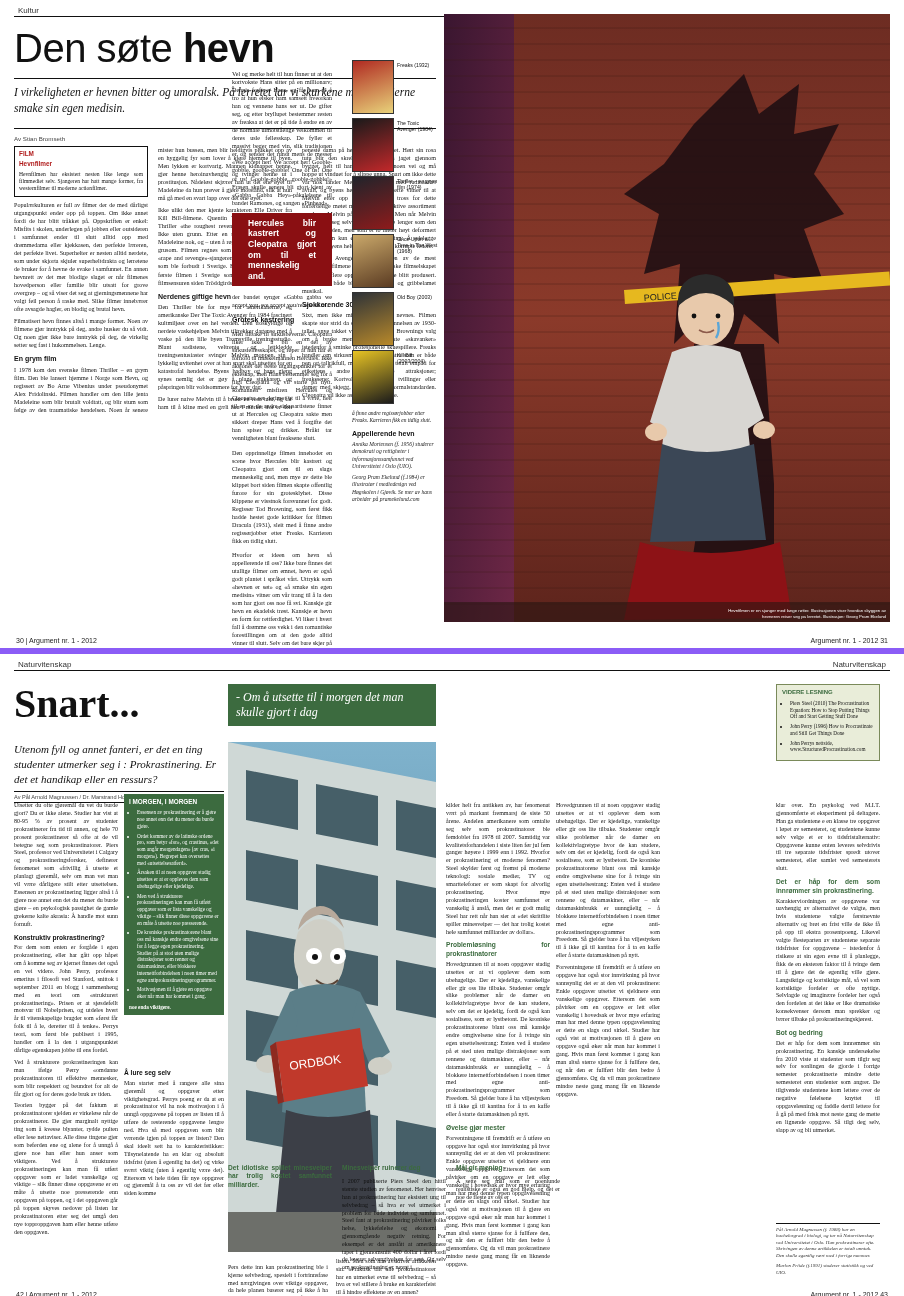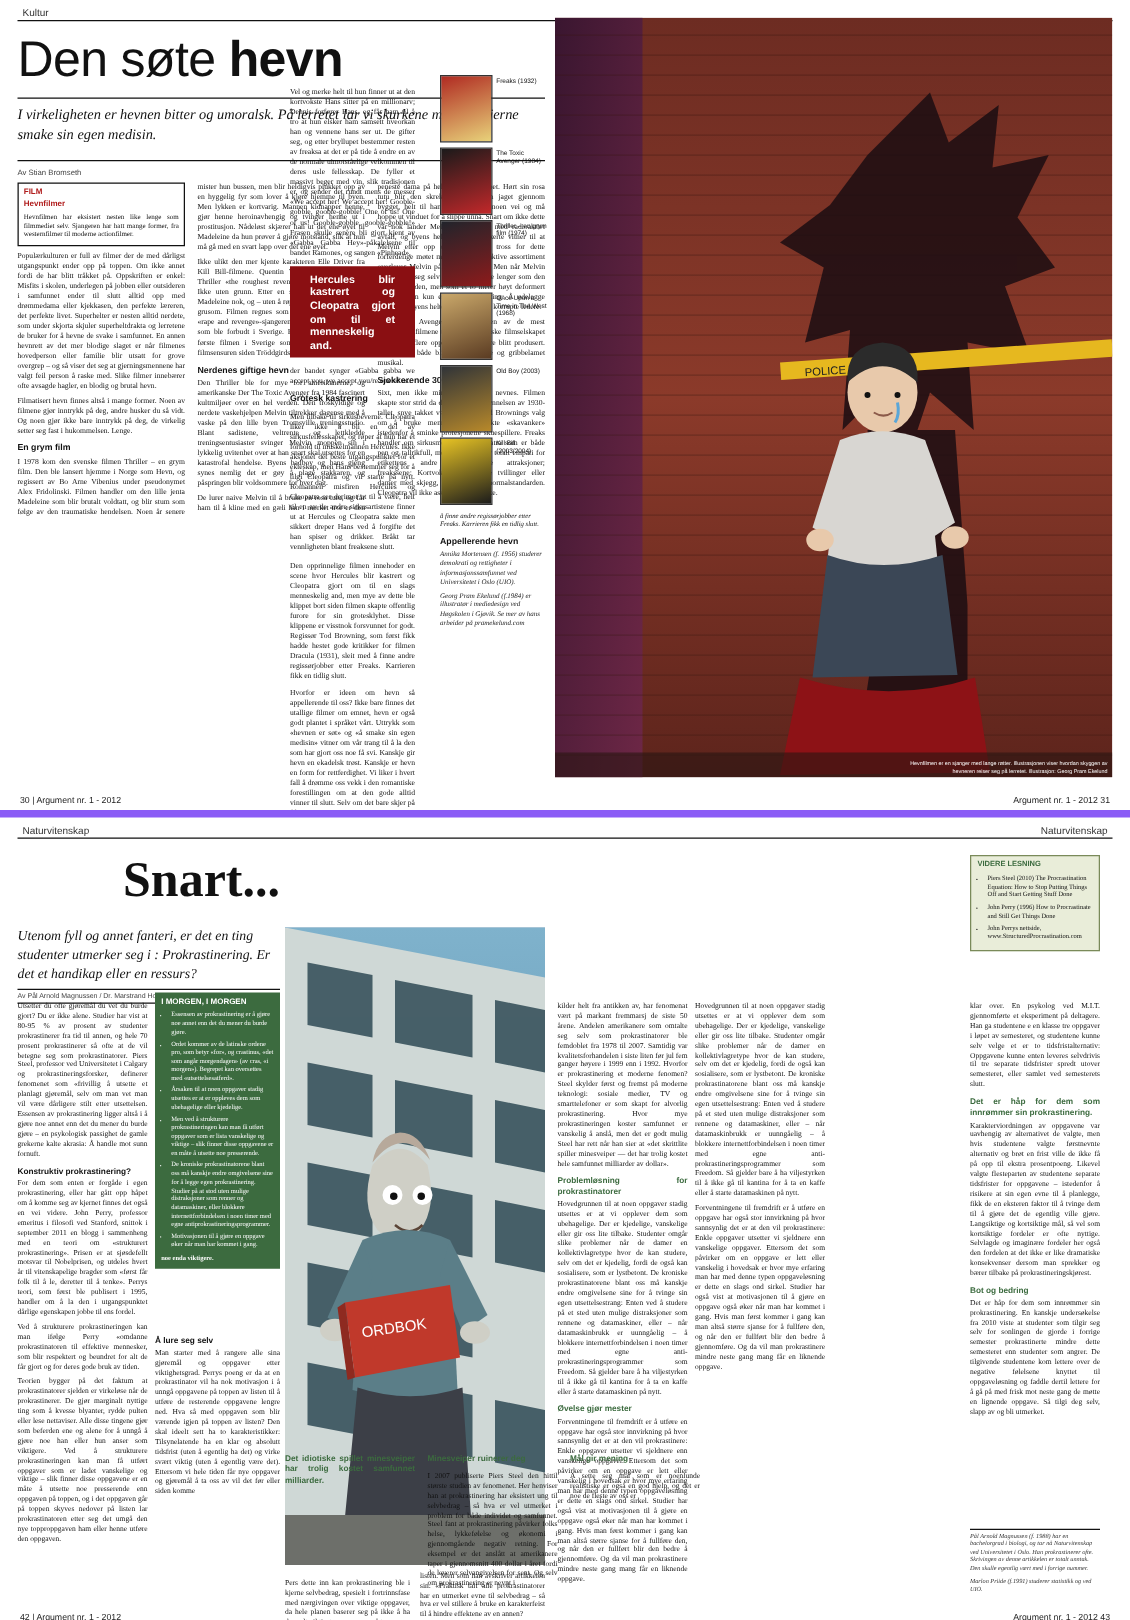--- a/index.html
+++ b/index.html
@@ -38,21 +38,21 @@
 
   .p1-img{position:absolute;left:444px;top:14px;width:446px;height:608px;overflow:hidden;}
   .imgcap{position:absolute;right:4px;bottom:3px;width:170px;font-family:"Liberation Sans",sans-serif;font-size:4.3px;line-height:1.25;color:#fff;text-align:right;}
 
   .folio{position:absolute;bottom:4px;font-family:"Liberation Sans",sans-serif;font-size:7px;color:#222;}
   .folio.left{left:16px;}
   .folio.right{right:16px;}
 
   
   .p2-head{position:absolute;left:14px;top:28px;width:210px;}
-  .headline2{font-family:"Liberation Serif",serif;font-size:40px;line-height:1;margin:2px 0 8px 0;text-align:right;}
+  .headline2{font-family:"Liberation Serif",serif;font-size:40px;line-height:1;margin:2px 0 8px 0;}
   .greenband{position:absolute;left:228px;top:30px;width:208px;background:#3c6b3f;color:#fff;font-family:"Liberation Serif",serif;font-style:italic;font-size:12px;line-height:1.25;padding:6px 8px;box-sizing:border-box;}
   .p2-ing{font-family:"Liberation Serif",serif;font-style:italic;font-size:11px;line-height:1.35;margin:18px 0 4px 0;}
   .p2-byline{font-family:"Liberation Sans",sans-serif;font-size:5.6px;color:#444;border-top:1px solid #111;border-bottom:1px solid #111;padding:2px 0;margin:4px 0 4px 0;}
   .colA{position:absolute;left:14px;top:148px;width:104px;font-size:6px;line-height:1.32;text-align:justify;}
   .colA p{margin:0 0 4px 0;}
   .greenbox{position:absolute;left:124px;top:140px;width:100px;background:#3c6b3f;color:#fff;padding:4px 5px;box-sizing:border-box;font-size:5.2px;line-height:1.3;}
   .greenbox h4{font-family:"Liberation Sans",sans-serif;font-size:6.4px;margin:0 0 3px 0;}
   .greenbox ul{margin:0;padding-left:8px;}
   .greenbox li{margin-bottom:3px;}
   .greenbox .sub{font-weight:bold;margin-top:4px;display:block;}
@@ -248,20 +248,21 @@
   <div class="runhead left">Naturvitenskap</div>
   <div class="runhead right">Naturvitenskap</div>
   <div class="rule-top"></div>
 
   <div class="p2-head">
     <h1 class="headline2">Snart...</h1>
     <p class="p2-ing">Utenom fyll og annet fanteri, er det en ting studenter utmerker seg i : Prokrastinering. Er det et handikap eller en ressurs?</p>
     <div class="p2-byline">Av Pål Arnold Magnussen / Dr. Marstrand Holskog</div>
   </div>
 
+  <div class="greenband">- Om å utsette til i morgen det man skulle gjort i dag</div>
 
   <div class="colA">
     <p>Utsetter du ofte gjøremål du vet du burde gjort? Du er ikke alene. Studier har vist at 80-95 % av prosent av studenter prokrastinerer fra tid til annen, og hele 70 prosent prokrastinerer så ofte at de vil betegne seg som prokrastinatorer. Piers Steel, professor ved Universitetet i Calgary og prokrastineringsforsker, definerer fenomenet som «frivillig å utsette et planlagt gjøremål, selv om man vet man vil være dårligere stilt etter utsettelsen. Essensen av prokrastinering ligger altså i å gjøre noe annet enn det du mener du burde gjøre – en psykologisk passighet de gamle grekerne kalte akrasia: Å handle mot sunn fornuft.</p>
     <div class="subh2">Konstruktiv prokrastinering?</div>
     <p>For dem som enten er forgåde i egen prokrastinering, eller har gått opp håpet om å komme seg av kjernet finnes det også en vei videre. John Perry, professor emeritus i filosofi ved Stanford, snittok i september 2011 en blogg i sammenheng med en teori om «strukturert prokrastinering». Prisen er at sjøsdefellt motsvar til Nobelprisen, og utdeles hvert år til vitenskapelige bragder som «først får folk til å le, deretter til å tenke». Perrys teori, som først ble publisert i 1995, handler om å la den i utgangspunktet dårlige egenskapen jobbe til ens fordel.</p>
     <p>Ved å strukturere prokrastineringen kan man ifølge Perry «omdanne prokrastinatoren til effektive mennesker, som blir respektert og beundret for alt de får gjort og for deres gode bruk av tiden.</p>
     <p>Teorien bygger på det faktum at prokrastinatorer sjelden er virkeløse når de prokrastinerer. De gjør marginalt nyttige ting som å kvesse blyanter, rydde pulten eller lese nettaviser. Alle disse tingene gjør som beferden ene og alene for å unngå å gjøre noe han eller hun anser som viktigere. Ved å strukturere prokrastineringen kan man få utført oppgaver som er ladet vanskelige og viktige – slik finner disse oppgavene er en måte å utsette noe presserende enn oppgaven på toppen, og i det oppgaven går på toppen skyves nedover på listen lar prokrastinatoren etter seg det umgå den nye topproppgaven ham eller henne utføre den oppgaven.</p>
   </div>
 
   <div class="greenbox">

